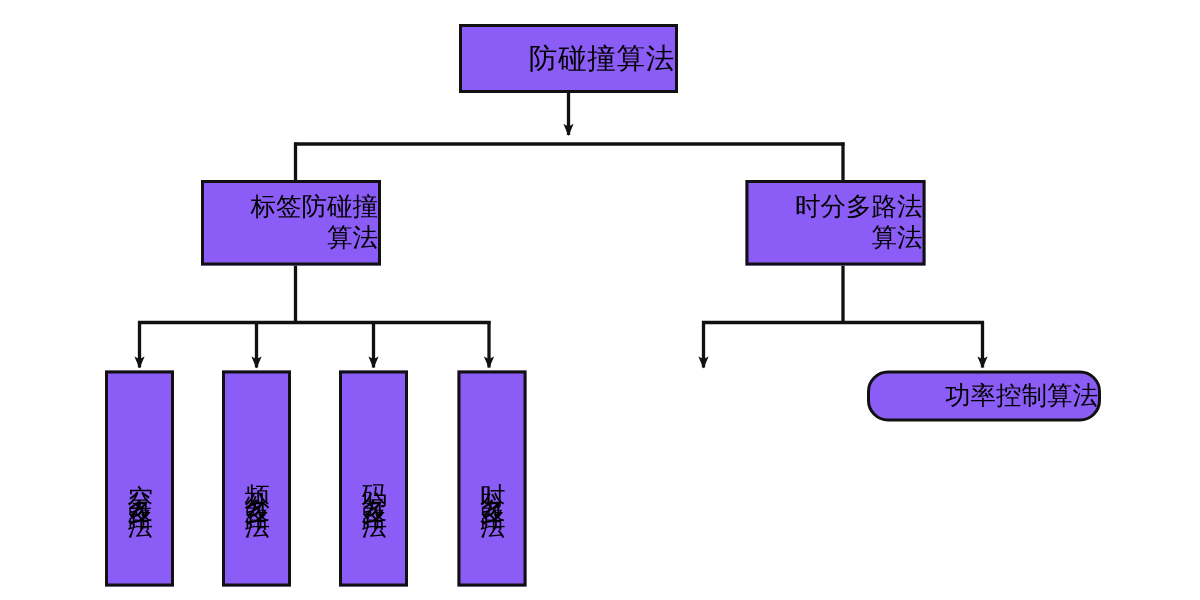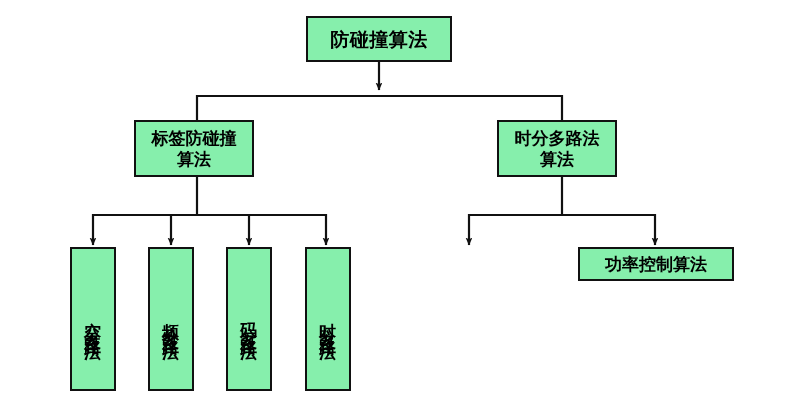--- a/index.html
+++ b/index.html
@@ -26,29 +26,28 @@
     position: absolute;
     left: 0;
     top: 0;
     width: 800px;
     height: 400px;
   }
   .node {
     position: absolute;
     box-sizing: border-box;
     border: 2px solid #111111;
-    background: #86efac;
+    background: #8b5cf6;
     display: flex;
     align-items: center;
     justify-content: center;
-    text-align: center;
+    text-align: right;
     line-height: 1.18;
     color: #000000;
     z-index: 2;
-    font-weight: bold;
   }
   .node .node-label {
     display: block;
     width: 100%;
     white-space: pre-line;
   }
   
   #node-root {
     left: 306px;
     top: 16px;
@@ -87,21 +86,21 @@
   #node-fdma { left: 148px; }
   #node-cdma { left: 226px; }
   #node-tdma { left: 305px; }
   
   .node-leaf-h {
     top: 247px;
     height: 34px;
     font-size: 17px;
   }
   #node-sched { left: 390px; width: 156px; }
-  #node-power { left: 578px; width: 156px; }
+  #node-power { left: 578px; width: 156px; border-radius: 14px; }
 </style>
 </head>
 <body>
 
 <div id="diagram-root">
 
   <svg id="edge-layer" viewBox="0 0 800 400" width="800" height="400" xmlns="http://www.w3.org/2000/svg">
     <defs>
       <marker id="arrowhead" markerWidth="9" markerHeight="9" refX="7.4" refY="3.4" orient="auto" markerUnits="userSpaceOnUse">
         <path d="M0,0 L8,3.4 L0,6.8 L1.7,3.4 Z" fill="#111111"></path>

